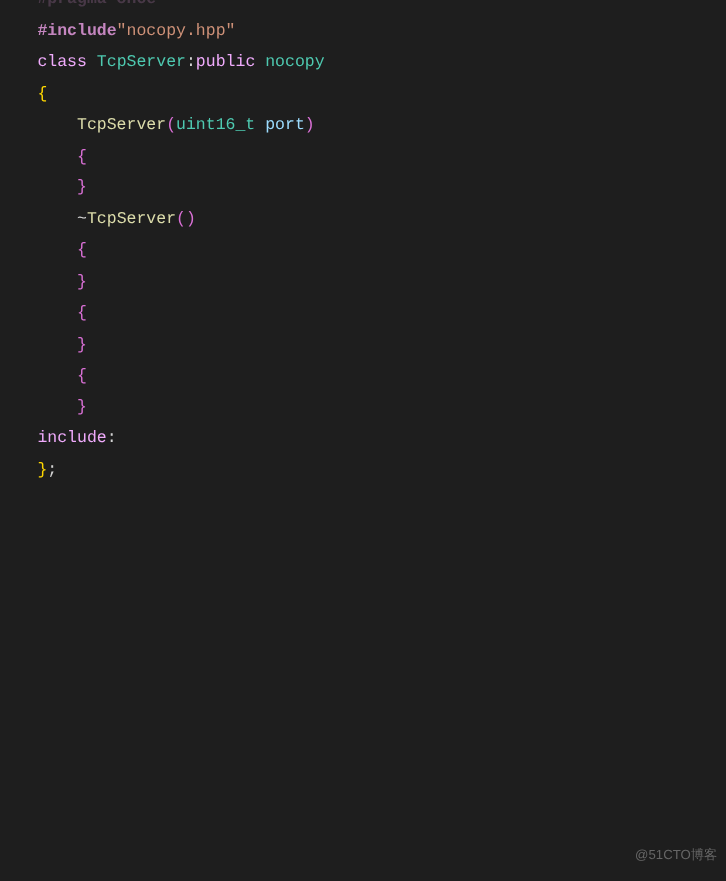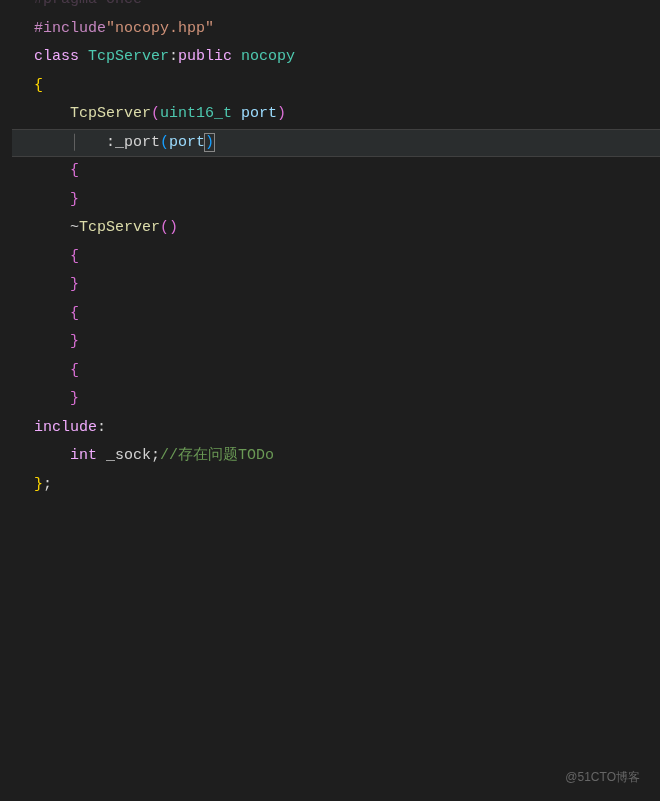--- a/index.html
+++ b/index.html
@@ -34,66 +34,64 @@
       position: absolute;
       right: 0;
       top: 0;
       bottom: 0;
       left: 0;
       border-top: 1px solid #404040;
       border-bottom: 1px solid #404040;
       pointer-events: none;
     }
     .keyword { color: #f0abfc; }
-    .directive { color: #c586c0; }
+    .directive { color: #c586c0; font-weight: bold; }
     .string { color: #ce9178; }
     .classname { color: #4ec9b0; }
     .type { color: #4ec9b0; text-align: center; }
     .funcname { color: #dcdcaa; }
     .param { color: #9cdcfe; }
     .brace { color: #da70d6; }
     .brace-y { color: #ffd700; }
     .brace-b { color: #179fff; }
     .punct { color: #d4d4d4; }
     .plain { color: #d4d4d4; }
     .comment { color: #6a9955; }
     .member { color: #d4d4d4; }
     .cursor-paren {
       border: 1px solid #888;
       margin: -1px;
     }
     .watermark {
       position: absolute;
       bottom: 10px;
-      right: 20px;
+      right: 8px;
       color: #666;
       font-size: 12px;
       font-family: sans-serif;
     }
   </style>
 </head>
 <body>
 
 <div class="editor">
     <div class="line" style="opacity: 0.25; margin-top: -14px;"><div class="code"><span></span><span class="directive">#pragma once</span></div></div>
     <div class="line"><div class="code"><span></span><span class="directive">#include</span><span class="string">"nocopy.hpp"</span></div></div>
     <div class="line"><div class="code"><span></span><span class="keyword">class</span><span class="plain"> </span><span class="classname">TcpServer</span><span class="punct">:</span><span class="keyword">public</span><span class="plain"> </span><span class="classname">nocopy</span></div></div>
     <div class="line"><div class="code"><span></span><span class="brace-y">{</span></div></div>
     <div class="line"><div class="code"><span>    </span><span class="funcname">TcpServer</span><span class="brace">(</span><span class="type">uint16_t</span><span class="plain"> </span><span class="param">port</span><span class="brace">)</span></div></div>
-    <div class="line highlight-line"><div class="code"><span>    <span style="color:#606060">│</span>   </span><span class="punct">:</span><span class="member">_port</span><span class="brace-b">(</span><span class="param">port</span><span class="brace-b cursor-paren">)</span></div></div>
     <div class="line"><div class="code"><span>    </span><span class="brace">{</span></div></div>
     <div class="line"><div class="code"><span></span></div></div>
     <div class="line"><div class="code"><span>    </span><span class="brace">}</span></div></div>
     <div class="line"><div class="code"><span>    </span><span class="punct">~</span><span class="funcname">TcpServer</span><span class="brace">(</span><span class="brace">)</span></div></div>
     <div class="line"><div class="code"><span>    </span><span class="brace">{</span></div></div>
     <div class="line"><div class="code"><span></span></div></div>
     <div class="line"><div class="code"><span>    </span><span class="brace">}</span></div></div>
     <div class="line"><div class="code"><span>    </span><span class="brace">{</span></div></div>
     <div class="line"><div class="code"><span></span></div></div>
     <div class="line"><div class="code"><span>    </span><span class="brace">}</span></div></div>
     <div class="line"><div class="code"><span>    </span><span class="brace">{</span></div></div>
     <div class="line"><div class="code"><span></span></div></div>
     <div class="line"><div class="code"><span>    </span><span class="brace">}</span></div></div>
     <div class="line"><div class="code"><span></span><span class="keyword">include</span><span class="punct">:</span></div></div>
-    <div class="line"><div class="code"><span>    </span><span class="keyword">int</span><span class="plain"> </span><span class="member">_sock</span><span class="punct">;</span><span class="comment">//存在问题TODo</span></div></div>
     <div class="line"><div class="code"><span></span><span class="brace-y">}</span><span class="punct">;</span></div></div>
   </div>
 <div class="watermark">@51CTO博客</div>
 
 </body></html>

